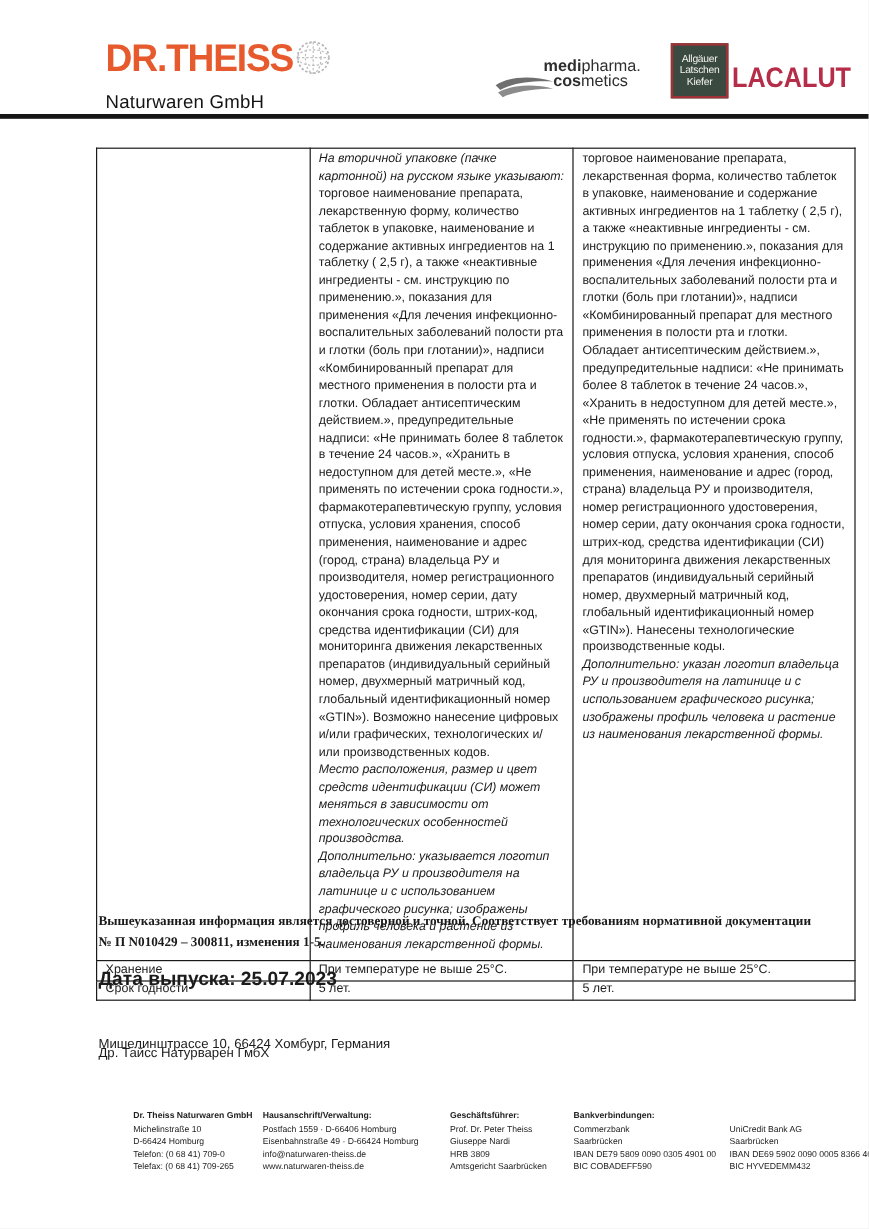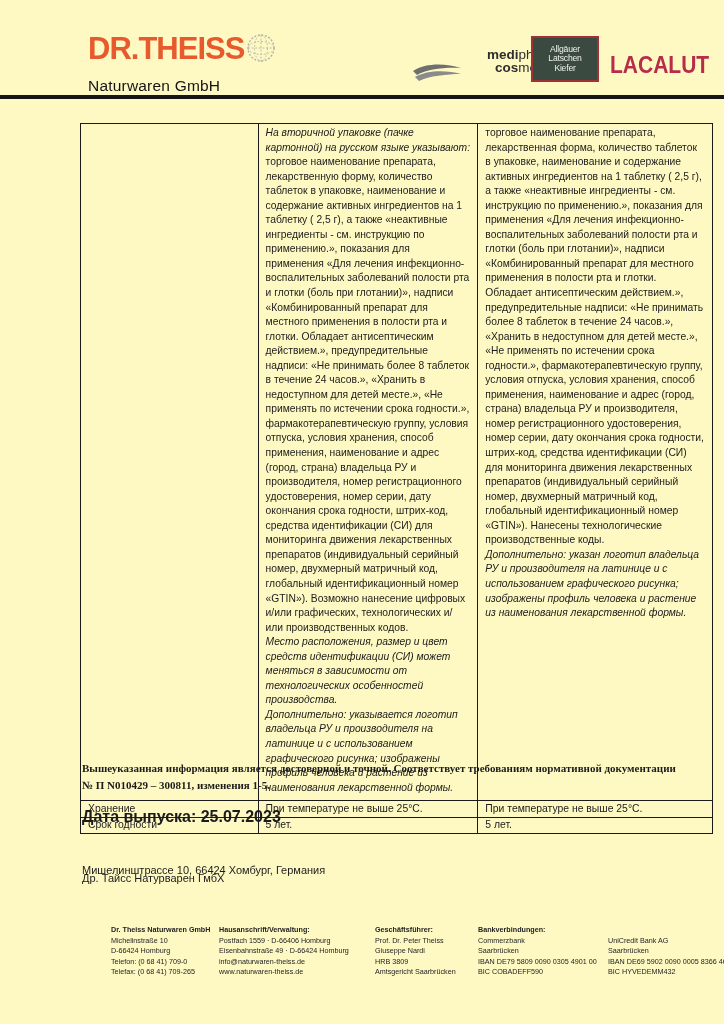--- a/index.html
+++ b/index.html
@@ -1,43 +1,43 @@
 <!DOCTYPE html>
 <html><head>
 <meta charset="utf-8">
 <style>
   * { margin: 0; padding: 0; box-sizing: border-box; }
   html, body { background: #e8e8e8; }
   body { font-family: "Liberation Sans", sans-serif; }
   #page {
     position: relative;
     width: 724px; height: 1024px;
-    background: #fef9c3;
+    background: #ffffff;
     overflow: hidden;
     color: #1b1b1b;
   }
 
   
   .brand-dr-theiss { position: absolute; left: 88px; top: 30px; }
   .dt-word {
     font-weight: bold; font-size: 31px; letter-spacing: -1px;
     color: #e75a2e; transform: scaleY(1.04); transform-origin: left top;
     font-family: "Liberation Sans", sans-serif;
   }
   .dt-sub { font-size: 15.5px; color: #141414; margin-top: 11px; letter-spacing: 0.2px; }
   .globe { position: absolute; left: 246px; top: 33px; opacity: 0.75; }
 
   .brand-medipharma { position: absolute; left: 415px; top: 48px; width: 130px; }
   .mp-swoosh { position: absolute; left: -4px; top: 9px; }
   .mp-text { position: absolute; left: 38px; top: 0; font-size: 13.5px; color: #2e2e2e; line-height: 13px; white-space: nowrap; }
   .mp-line2 { margin-left: 8px; }
-  .mp-b { font-weight: bold; margin-left: 34px; }
+  .mp-b { font-weight: bold; }
 
   .brand-allgauer {
-    position: absolute; left: 531px; top: 36px; width: 68px; height: 46px;
+    position: absolute; left: 559px; top: 36px; width: 48px; height: 46px;
     background: #3a4a40; border: 2px solid #9e3237;
     display: flex; flex-direction: column; align-items: center; justify-content: center;
     color: #f3f3ee; font-size: 8.6px; line-height: 9.6px; text-align: left;
     letter-spacing: -0.2px;
   }
 
   .brand-lacalut {
     position: absolute; left: 610px; top: 52px;
     font-weight: bold; font-size: 21px; letter-spacing: 0px;
     color: #b52d49; transform: scaleY(1.12); transform-origin: left top;

